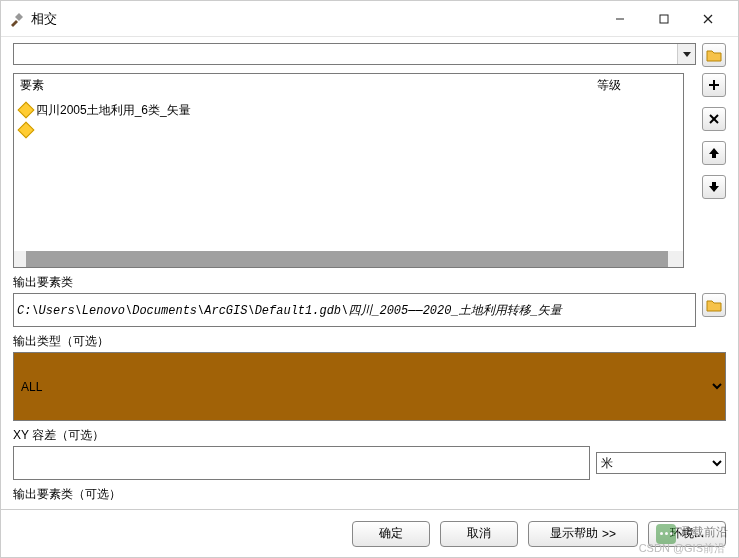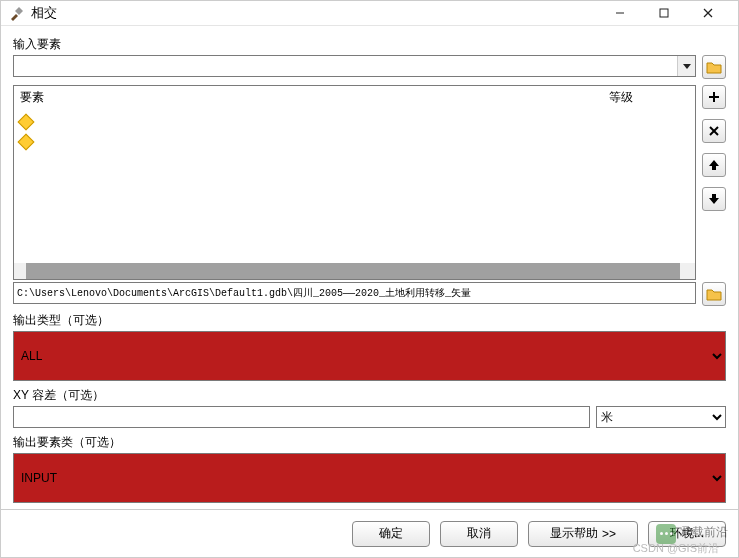--- a/index.html
+++ b/index.html
@@ -12,21 +12,21 @@
   }
   .window {
     width: 739px;
     height: 558px;
     border: 1px solid #ccc;
     display: flex;
     flex-direction: column;
     background: #fff;
   }
   .titlebar {
-    height: 25px;
+    height: 36px;
     display: flex;
     align-items: center;
     padding: 0 8px;
     border-bottom: 1px solid #e5e5e5;
   }
   .titlebar .icon {
     width: 16px; height: 16px;
     display: inline-flex;
     align-items: center;
     justify-content: center;
@@ -82,47 +82,48 @@
     align-items: center;
     justify-content: center;
     margin-left: auto;
   }
   .select {
     flex: 1;
     height: 22px;
     border: 1px solid #7a7a7a;
     padding: 1px 3px;
     font: inherit;
-    background: #b91c1c;
+    background: #a16207;
   }
   .txt {
     flex: 1;
     height: 22px;
     border: 1px solid #7a7a7a;
-    padding: 4px 3px;
+    padding: 16px 3px;
     font-family: Consolas, "Courier New", monospace;
-    font-size: 10px;
-    background: #fff;
+    font-size: 12px;
+    background: #fff;
+    font-style: italic;
   }
   .icon-btn {
     width: 24px;
     height: 24px;
     border: 1px solid #9a9a9a;
     background: linear-gradient(#fff, #e6e6e6);
     border-radius: 3px;
     display: flex;
     align-items: center;
     justify-content: center;
     cursor: pointer;
     font-size: 14px;
     font-weight: bold;
   }
   .listpanel {
     display: flex;
-    gap: 6px;
+    gap: 18px;
     margin-top: 4px;
   }
   .listbox {
     flex: 1;
     border: 1px solid #7a7a7a;
     height: 195px;
     display: flex;
     flex-direction: column;
     background: #fff;
     overflow: hidden;
@@ -206,21 +207,21 @@
   }
   .wm-dots {
     display: flex; gap: 2px;
   }
   .wm-dots span {
     width: 3px; height: 3px; border-radius: 50%; background: #fff;
   }
   .csdn {
     position: absolute;
     bottom: 2px;
-    right: 20px;
+    right: 14px;
     font-size: 11px;
     color: #bcbcbc;
   }
   .input-flex { display:flex; gap:6px; align-items:center; }
   .unit-select { width: 130px; height: 22px; border: 1px solid #7a7a7a; font: inherit; background: #fff; }
 </style>
 </head>
 <body>
 
 <div class="window">
@@ -248,21 +249,20 @@
         <svg width="10" height="10">
             <line x1="1" y1="1" x2="9" y2="9" stroke="#222" stroke-width="1.3"></line>
             <line x1="9" y1="1" x2="1" y2="9" stroke="#222" stroke-width="1.3"></line>
           </svg>
       </div>
     </div>
   </div>
 
   <div class="content">
 
-    <div class="label">输入要素</div>
     <div class="input-row">
       <div class="dropdown">
         <span class="dd-arrow">
           <svg width="8" height="5">
               <polygon points="0,0 8,0 4,5" fill="#222"></polygon>
             </svg>
         </span>
       </div>
       <div class="icon-btn">
         <svg width="16" height="14" viewBox="0 0 16 14">
@@ -273,20 +273,21 @@
 
     <div class="listpanel">
       <div class="listbox">
         <div class="listhead">
           <div class="colA">要素</div>
           <div class="colB">等级</div>
         </div>
         <div class="listrows">
           <div class="listrow">
             <span class="diamond"></span>
+            <span>四川2005土地利用_6类_矢量</span>
           </div>
           <div class="listrow">
             <span class="diamond"></span>
           </div>
         </div>
         <div class="hscroll">
           <div class="hscroll-thumb"></div>
         </div>
       </div>
       <div class="sidebtns">
@@ -308,20 +309,21 @@
             </svg>
         </div>
         <div class="icon-btn">
           <svg width="12" height="12">
               <polygon points="6,11 11,5 8,5 8,1 4,1 4,5 1,5" fill="#000"></polygon>
             </svg>
         </div>
       </div>
     </div>
 
+    <div class="label">输出要素类</div>
     <div class="input-row">
       <input class="txt" value="C:\Users\Lenovo\Documents\ArcGIS\Default1.gdb\四川_2005——2020_土地利用转移_矢量" style="">
       <div class="icon-btn">
         <svg width="16" height="14" viewBox="0 0 16 14">
           <path d="M1 3 H6 L8 5 H15 V13 H1 Z" fill="#f6c24a" stroke="#b8860b"></path>
         </svg>
       </div>
     </div>
 
     <div class="label">输出类型（可选）</div>
@@ -331,23 +333,20 @@
 
     <div class="label">XY 容差（可选）</div>
     <div class="input-flex">
       <input class="txt" style="font-family: inherit;" value="">
       <select class="unit-select">
         <option>米</option>
       </select>
     </div>
 
     <div class="label">输出要素类（可选）</div>
-    <select class="select">
-      <option>INPUT</option>
-    </select>
 
   </div>
 
   <div class="btnbar">
     <button class="btn">确定</button>
     <button class="btn">取消</button>
     <button class="btn" style="min-width:110px">
       <span>显示帮助</span>
       <span style="margin-left:4px">&gt;&gt;</span>
     </button>

